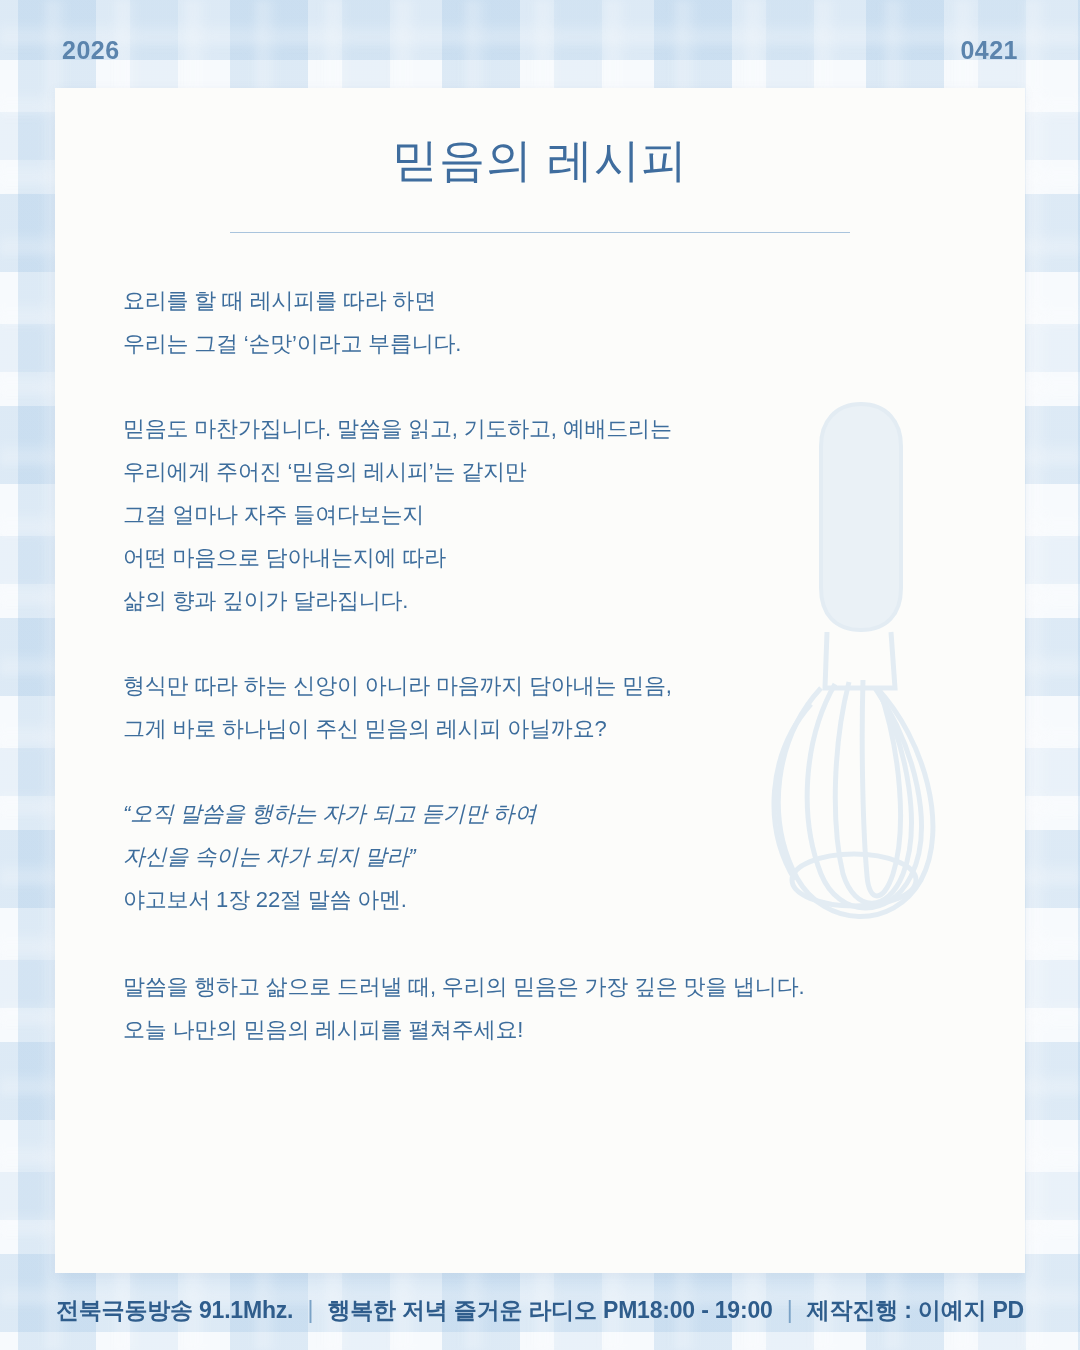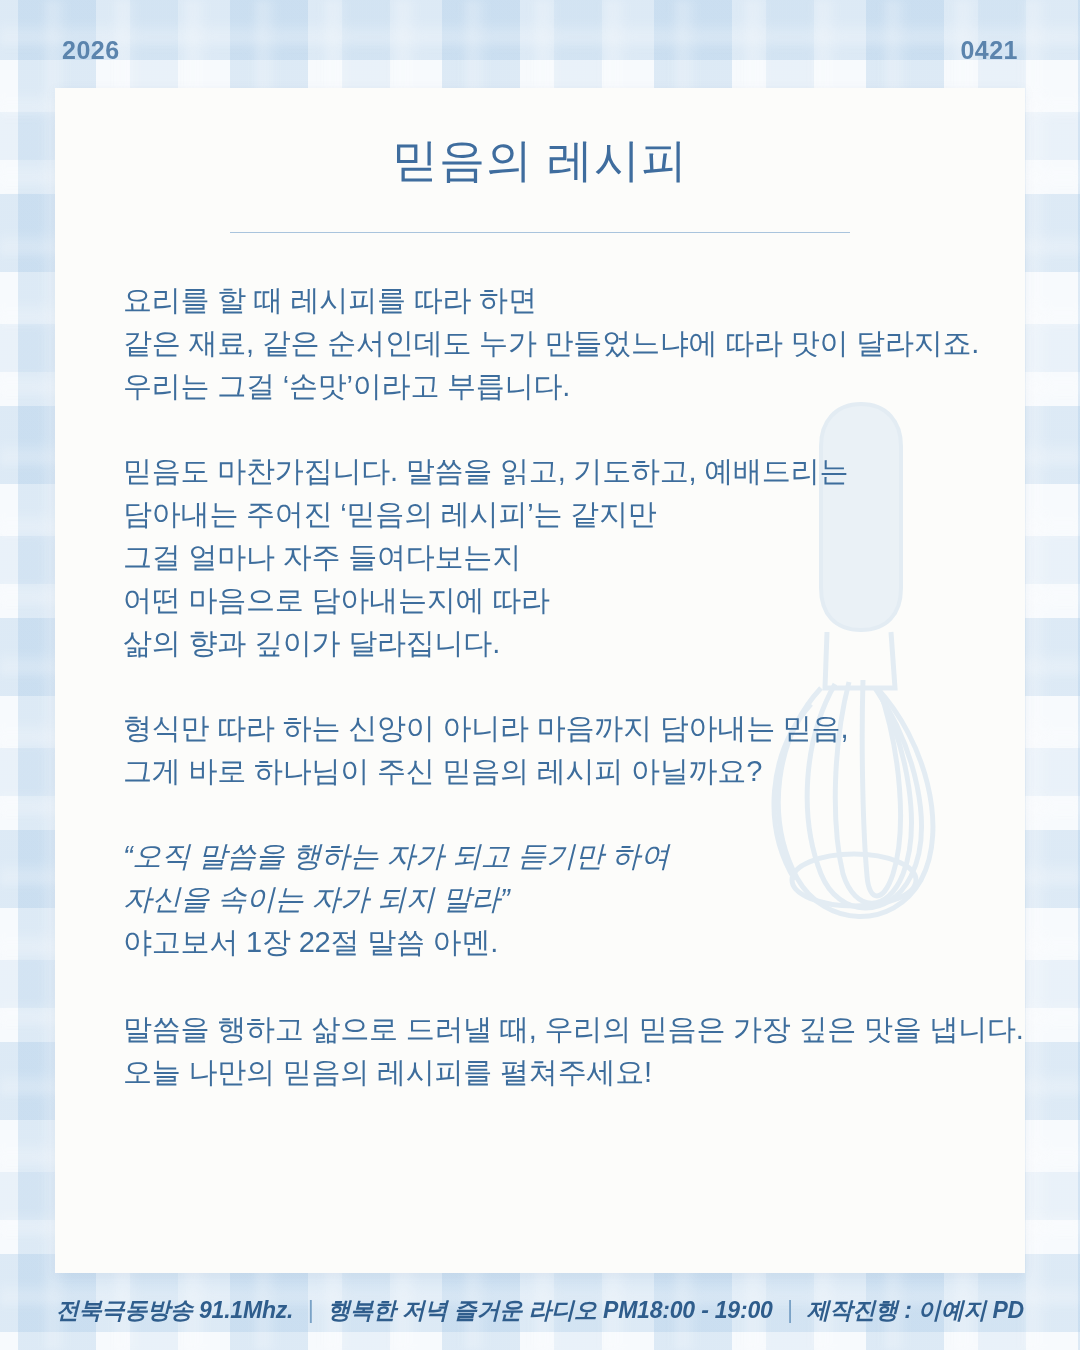--- a/index.html
+++ b/index.html
@@ -126,42 +126,41 @@
     background: #a9c4dd;
     margin: 40px auto 0 auto;
   }
 
   
   .body {
     position: relative;
     margin: 46px 0 0 68px;
     width: 850px;
     color: #3d6d9c;
-    font-size: 29px;
+    font-size: 22px;
     line-height: 43px;
     letter-spacing: -0.2px;
   }
   .para { margin-bottom: 42px; }
   .para:last-child { margin-bottom: 0; margin-top: 44px; }
   .line { white-space: nowrap; }
   .verse .line { font-style: italic; }
   .verse .ref { font-style: normal; }
 
   
   .footer {
     position: absolute;
     left: 0;
     right: 0;
     bottom: 24px;
     text-align: center;
     font-size: 23px;
     font-weight: bold;
     color: #2f5d8c;
     letter-spacing: -0.2px;
-    font-style: italic;
   }
   .footer span { display: inline; }
   .sep { color: #7aa2c6; padding: 0 8px; font-weight: normal; }
 </style>
 </head>
 <body>
 
 <div class="page">
 
   <div class="plaid"></div>
@@ -190,27 +189,26 @@
         </g>
       </svg>
 
       <div class="title">믿음의 레시피</div>
       <div class="rule"></div>
 
       <div class="body">
 
         <div class="para">
           <div class="line">요리를 할 때 레시피를 따라 하면</div>
-          <div class="line">같은 재료, 같은 순서인데도 누가 만들었느냐에 따라 맛이 달라지죠.</div>
           <div class="line">우리는 그걸 ‘손맛’이라고 부릅니다.</div>
         </div>
 
         <div class="para">
           <div class="line">믿음도 마찬가집니다. 말씀을 읽고, 기도하고, 예배드리는</div>
-          <div class="line">담아내는 주어진 ‘믿음의 레시피’는 같지만</div>
+          <div class="line">우리에게 주어진 ‘믿음의 레시피’는 같지만</div>
           <div class="line">그걸 얼마나 자주 들여다보는지</div>
           <div class="line">어떤 마음으로 담아내는지에 따라</div>
           <div class="line">삶의 향과 깊이가 달라집니다.</div>
         </div>
 
         <div class="para">
           <div class="line">형식만 따라 하는 신앙이 아니라 마음까지 담아내는 믿음,</div>
           <div class="line">그게 바로 하나님이 주신 믿음의 레시피 아닐까요?</div>
         </div>
 

